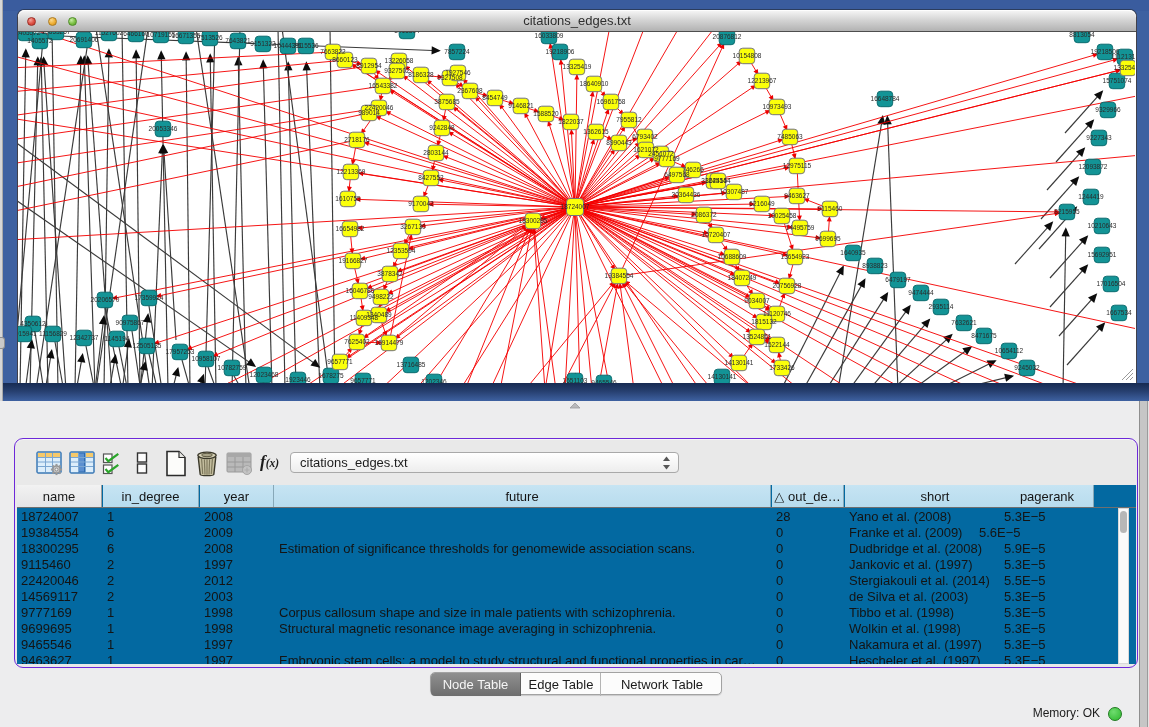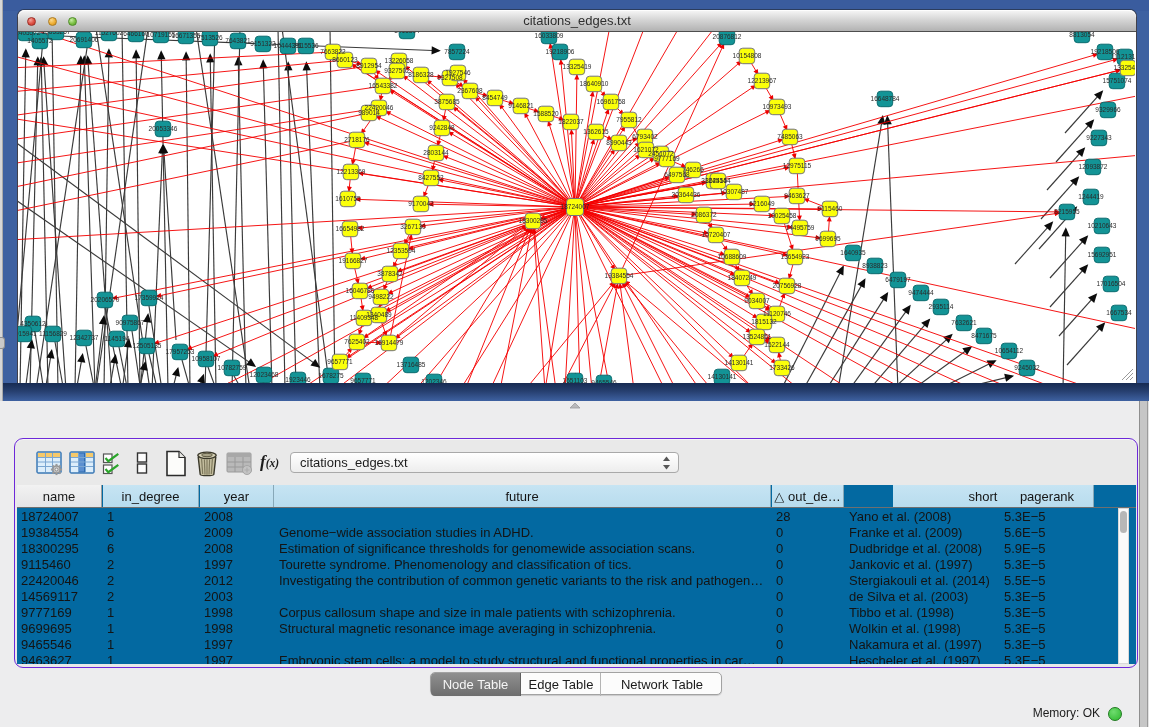--- a/index.html
+++ b/index.html
@@ -724,63 +724,60 @@
     <div id="combo">citations_edges.txt<svg style="position:absolute;right:7px;top:3px" width="9" height="14" viewBox="0 0 9 14">
           <path d="M4.5,0.5 L8,5 L1,5 z" fill="#555"></path>
           <path d="M4.5,13.5 L8,9 L1,9 z" fill="#555"></path>
         </svg></div>
     <div id="tblwrap">
       <div class="hc hg" style="left:0px;width:85px">name</div>
         <div class="hc " style="left:86px;width:96px">in_degree</div>
         <div class="hc " style="left:183px;width:74px">year</div>
         <div class="hc " style="left:257px;width:497px">future</div>
         <div class="hc " style="left:755px;width:72px">△ out_de…</div>
-        <div class="hc " style="left:876px;width:181px">short</div>
+        <div class="hc " style="left:828px;width:181px">short</div>
         <div class="hc " style="left:984px;width:93px">pagerank</div>
       <div id="hdrline"></div>
       <div class="row" style="top:23px">
           <i style="left:4px">18724007</i>
           <i style="left:90px">1</i>
           <i style="left:187px">2008</i>
           <i style="left:759px">28</i>
           <i style="left:832px">Yano et al. (2008)</i>
           <i style="left:987px">5.3E−5</i>
         </div>
         <div class="row" style="top:39px">
           <i style="left:4px">19384554</i>
           <i style="left:90px">6</i>
           <i style="left:187px">2009</i>
-          <i style="left:262px">Genome−wide association studies in ADHD.</i>
           <i style="left:759px">0</i>
           <i style="left:832px">Franke et al. (2009)</i>
-          <i style="left:987px">5.6E−5</i>
+          <i style="left:962px">5.6E−5</i>
         </div>
         <div class="row" style="top:55px">
           <i style="left:4px">18300295</i>
           <i style="left:90px">6</i>
           <i style="left:187px">2008</i>
           <i style="left:262px">Estimation of significance thresholds for genomewide association scans.</i>
           <i style="left:759px">0</i>
           <i style="left:832px">Dudbridge et al. (2008)</i>
           <i style="left:987px">5.9E−5</i>
         </div>
         <div class="row" style="top:71px">
           <i style="left:4px">9115460</i>
           <i style="left:90px">2</i>
           <i style="left:187px">1997</i>
-          <i style="left:262px">Tourette syndrome. Phenomenology and classification of tics.</i>
           <i style="left:759px">0</i>
           <i style="left:832px">Jankovic et al. (1997)</i>
           <i style="left:987px">5.3E−5</i>
         </div>
         <div class="row" style="top:87px">
           <i style="left:4px">22420046</i>
           <i style="left:90px">2</i>
           <i style="left:187px">2012</i>
-          <i style="left:262px">Investigating the contribution of common genetic variants to the risk and pathogen…</i>
           <i style="left:759px">0</i>
           <i style="left:832px">Stergiakouli et al. (2014)</i>
           <i style="left:987px">5.5E−5</i>
         </div>
         <div class="row" style="top:103px">
           <i style="left:4px">14569117</i>
           <i style="left:90px">2</i>
           <i style="left:187px">2003</i>
           <i style="left:759px">0</i>
           <i style="left:832px">de Silva et al. (2003)</i>

